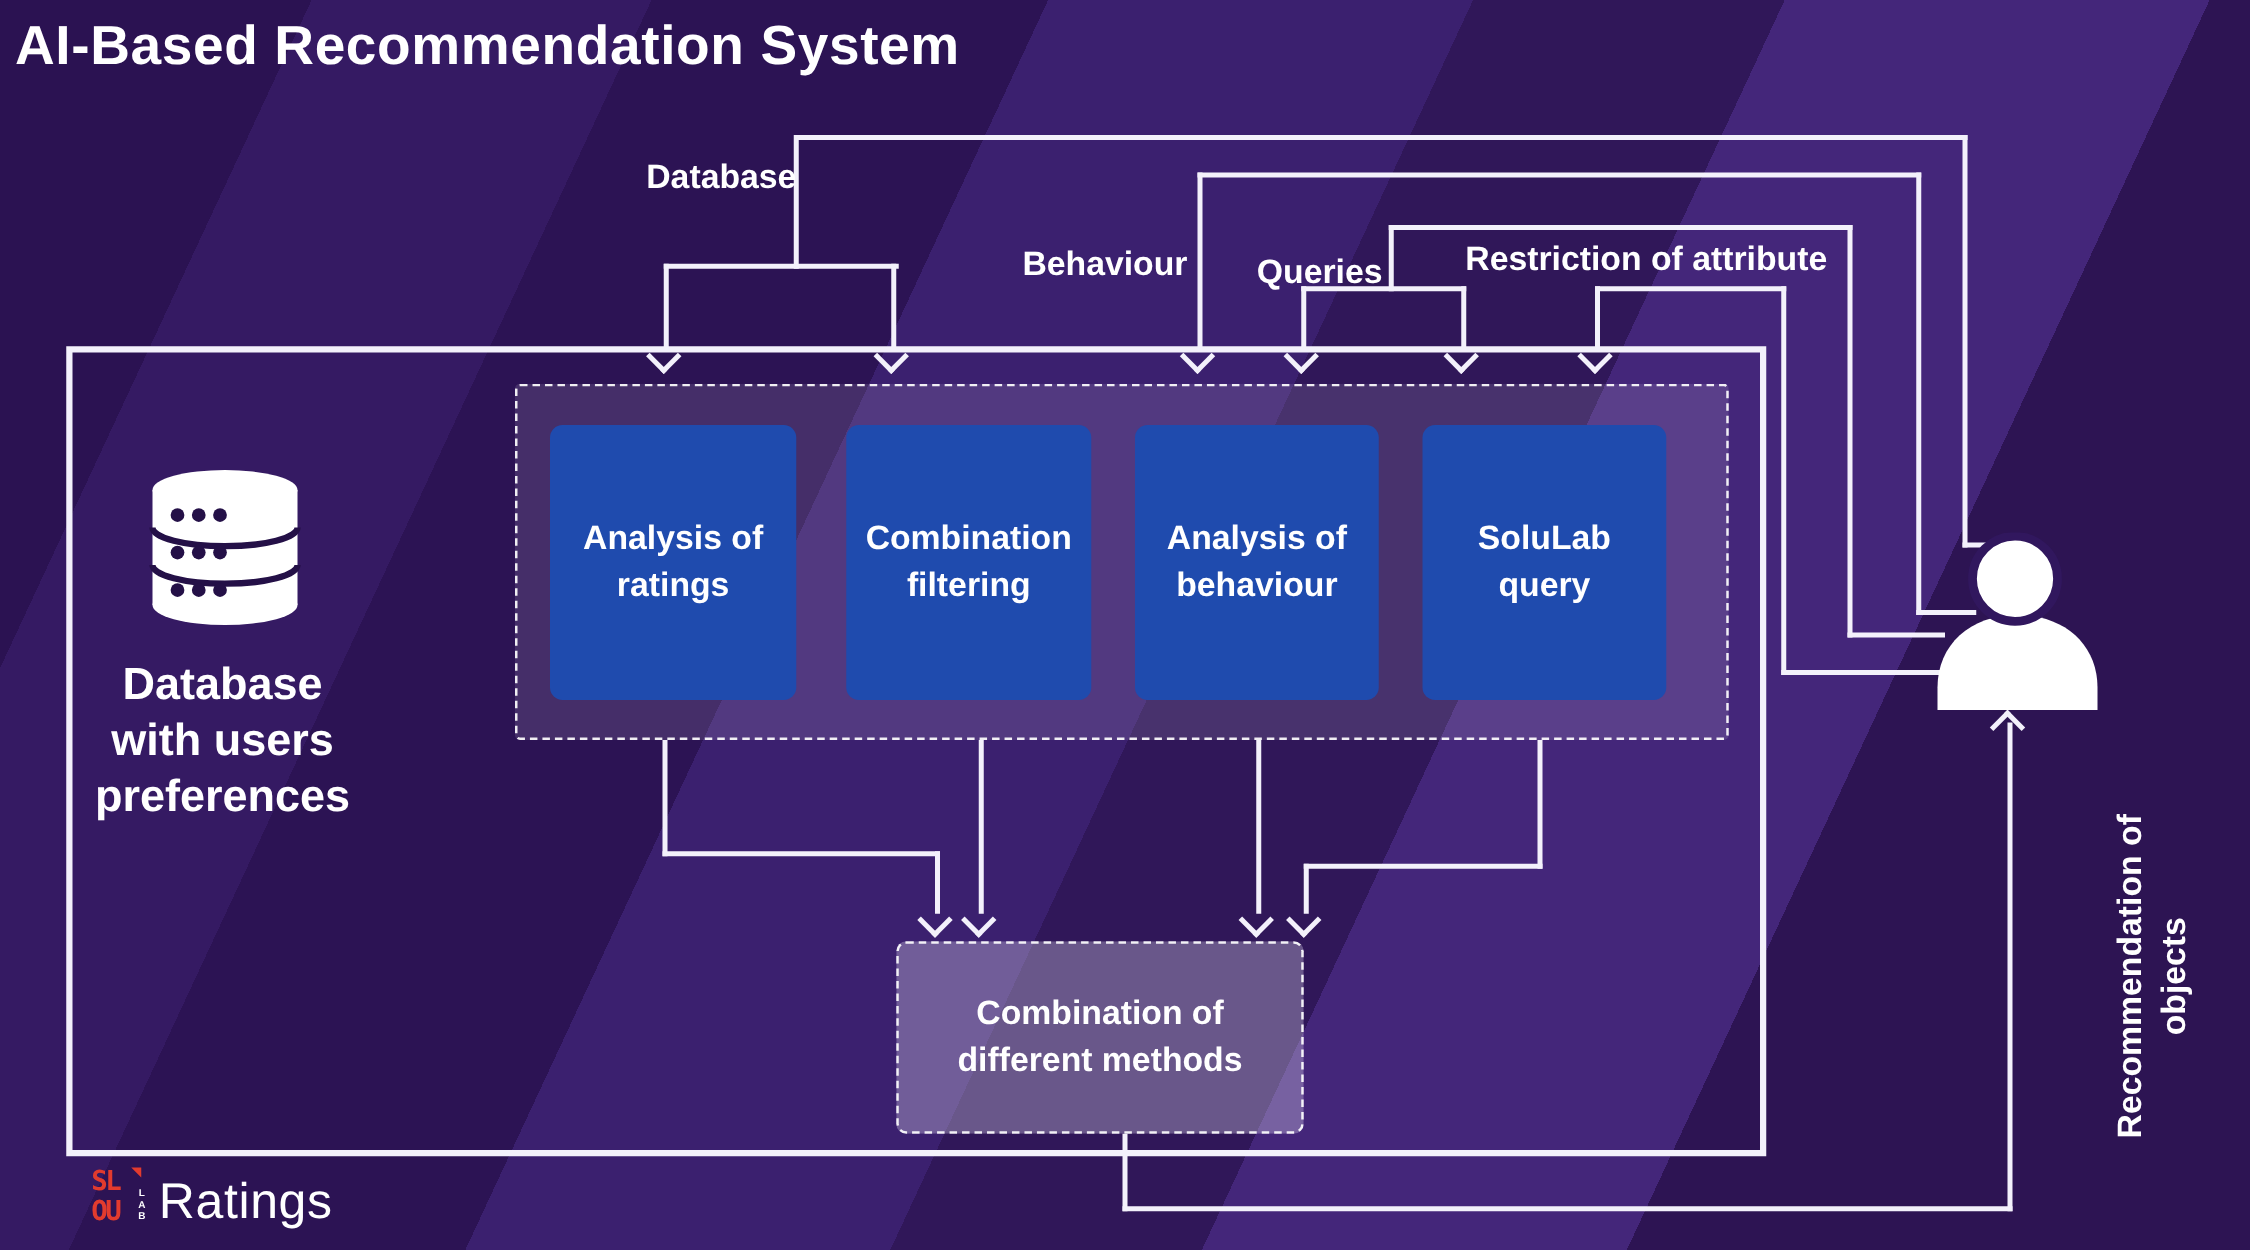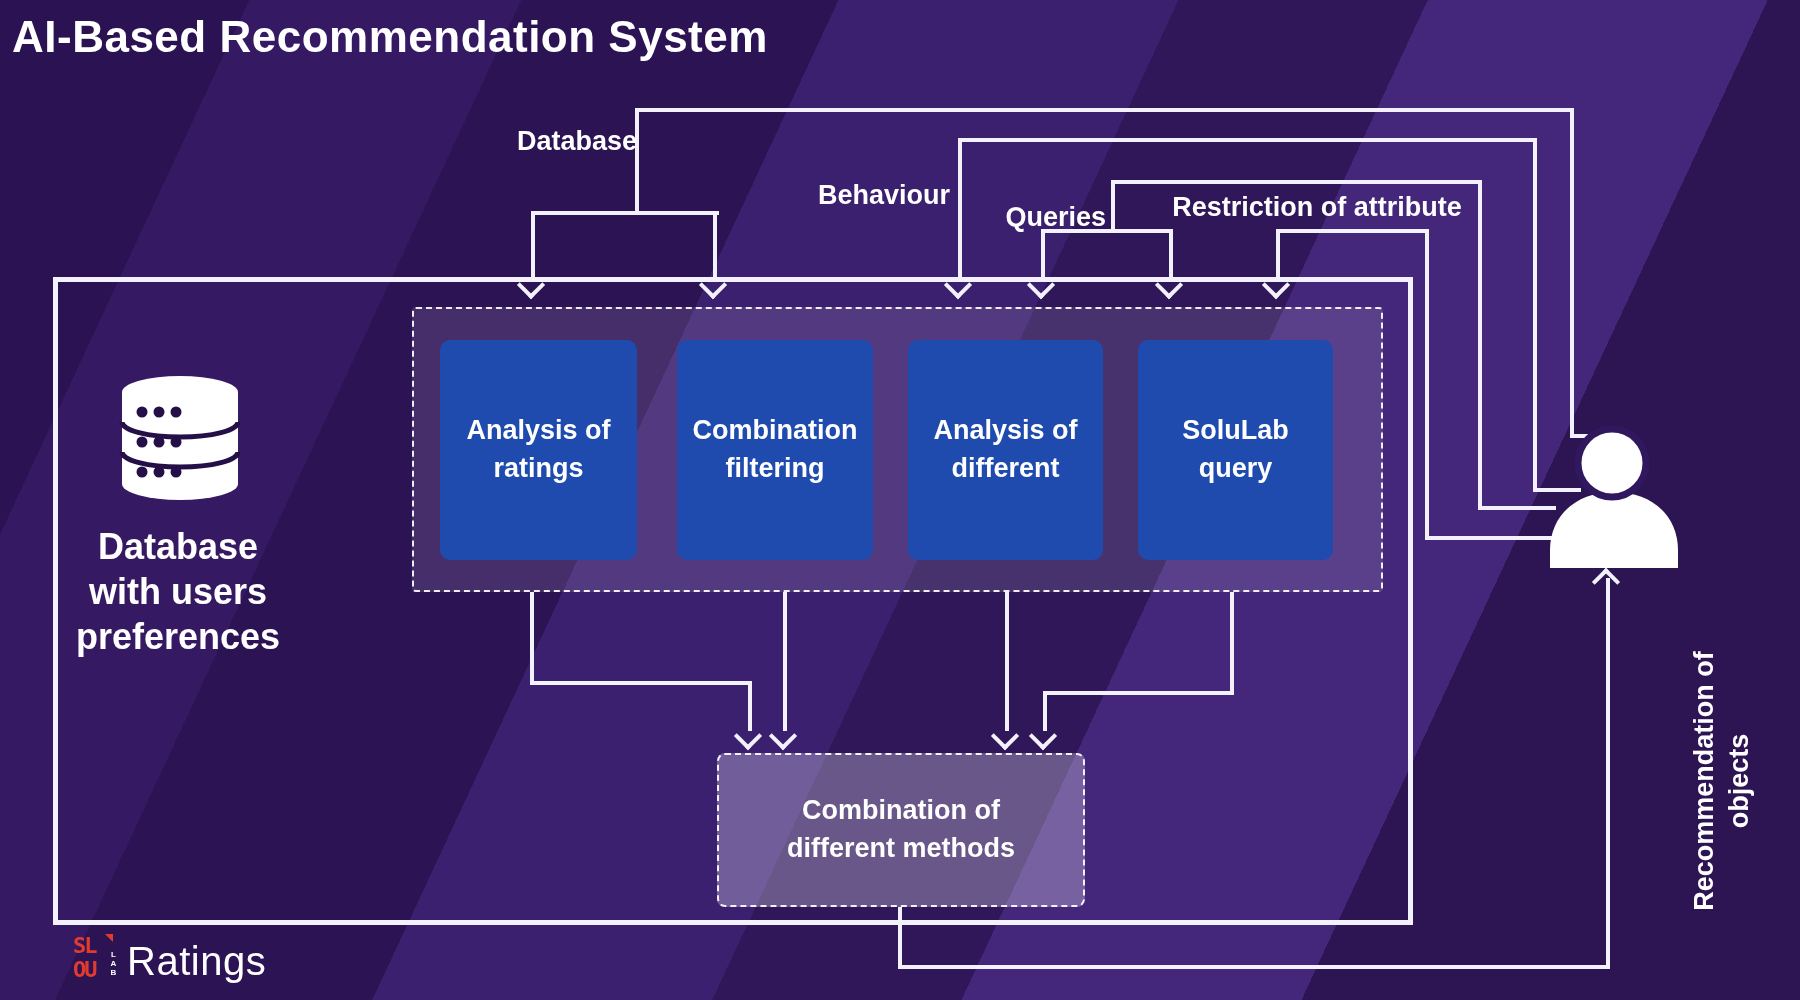--- a/index.html
+++ b/index.html
@@ -47,21 +47,21 @@
     background:rgba(238,233,250,.13);
     border-radius:4px;
   }
   .method-box{
     position:absolute;top:340px;height:220px;background:var(--blue);
     border-radius:10px;display:flex;align-items:center;justify-content:center;
     text-align:center;font-size:27px;font-weight:bold;line-height:1.4;
     padding:0 14px;
   }
   .combo-box{
-    position:absolute;left:717px;top:753px;width:368px;height:154px;
+    position:absolute;left:717px;top:753px;width:326px;height:154px;
     border:2px dashed rgba(255,255,255,.92);
     background:rgba(240,236,252,.30);
     border-radius:8px;display:flex;align-items:center;justify-content:center;
     text-align:center;font-size:27px;font-weight:bold;line-height:1.4;
   }
   .combo-box span{max-width:260px;display:inline-block;}
   .db-label{
     position:absolute;left:58px;top:524px;width:240px;text-align:center;
     font-size:36px;font-weight:bold;line-height:1.25;
   }
@@ -127,34 +127,34 @@
   <div class="chev down" style="left:1031px;top:275px;"></div>
   <div class="chev down" style="left:1159px;top:275px;"></div>
 
   <div class="ln lnh" style="left:1276px;top:229px;width:153px;"></div>
   <div class="ln lnv" style="left:1425px;top:229px;height:311px;"></div>
   <div class="ln lnh" style="left:1425px;top:536px;width:127px;"></div>
   <div class="ln lnv" style="left:1276px;top:229px;height:50px;"></div>
   <div class="chev down" style="left:1266px;top:275px;"></div>
 
   <div class="flow-label" style="left:517px;top:126px;width:116px;text-align:center;">Database</div>
-  <div class="flow-label" style="left:810px;top:180px;width:140px;text-align:right;">Behaviour</div>
+  <div class="flow-label" style="left:810px;top:196px;width:140px;text-align:right;">Behaviour</div>
   <div class="flow-label" style="left:988px;top:202px;width:118px;text-align:right;">Queries</div>
   <div class="flow-label" style="left:1157px;top:192px;width:320px;text-align:center;">Restriction of attribute</div>
 
   <div class="dashed-zone"></div>
 
   <div class="method-box" style="left:440px;width:197px;">
     <span>Analysis of ratings</span>
   </div>
   <div class="method-box" style="left:677px;width:196px;">
     <span>Combination filtering</span>
   </div>
   <div class="method-box" style="left:908px;width:195px;">
-    <span>Analysis of different</span>
+    <span>Analysis of behaviour</span>
   </div>
   <div class="method-box" style="left:1138px;width:195px;">
     <span>SoluLab query</span>
   </div>
 
   <div class="ln lnv" style="left:530px;top:592px;height:93px;"></div>
   <div class="ln lnh" style="left:530px;top:681px;width:222px;"></div>
   <div class="ln lnv" style="left:748px;top:681px;height:50px;"></div>
   <div class="ln lnv" style="left:783px;top:592px;height:139px;"></div>
   <div class="ln lnv" style="left:1005px;top:592px;height:139px;"></div>

